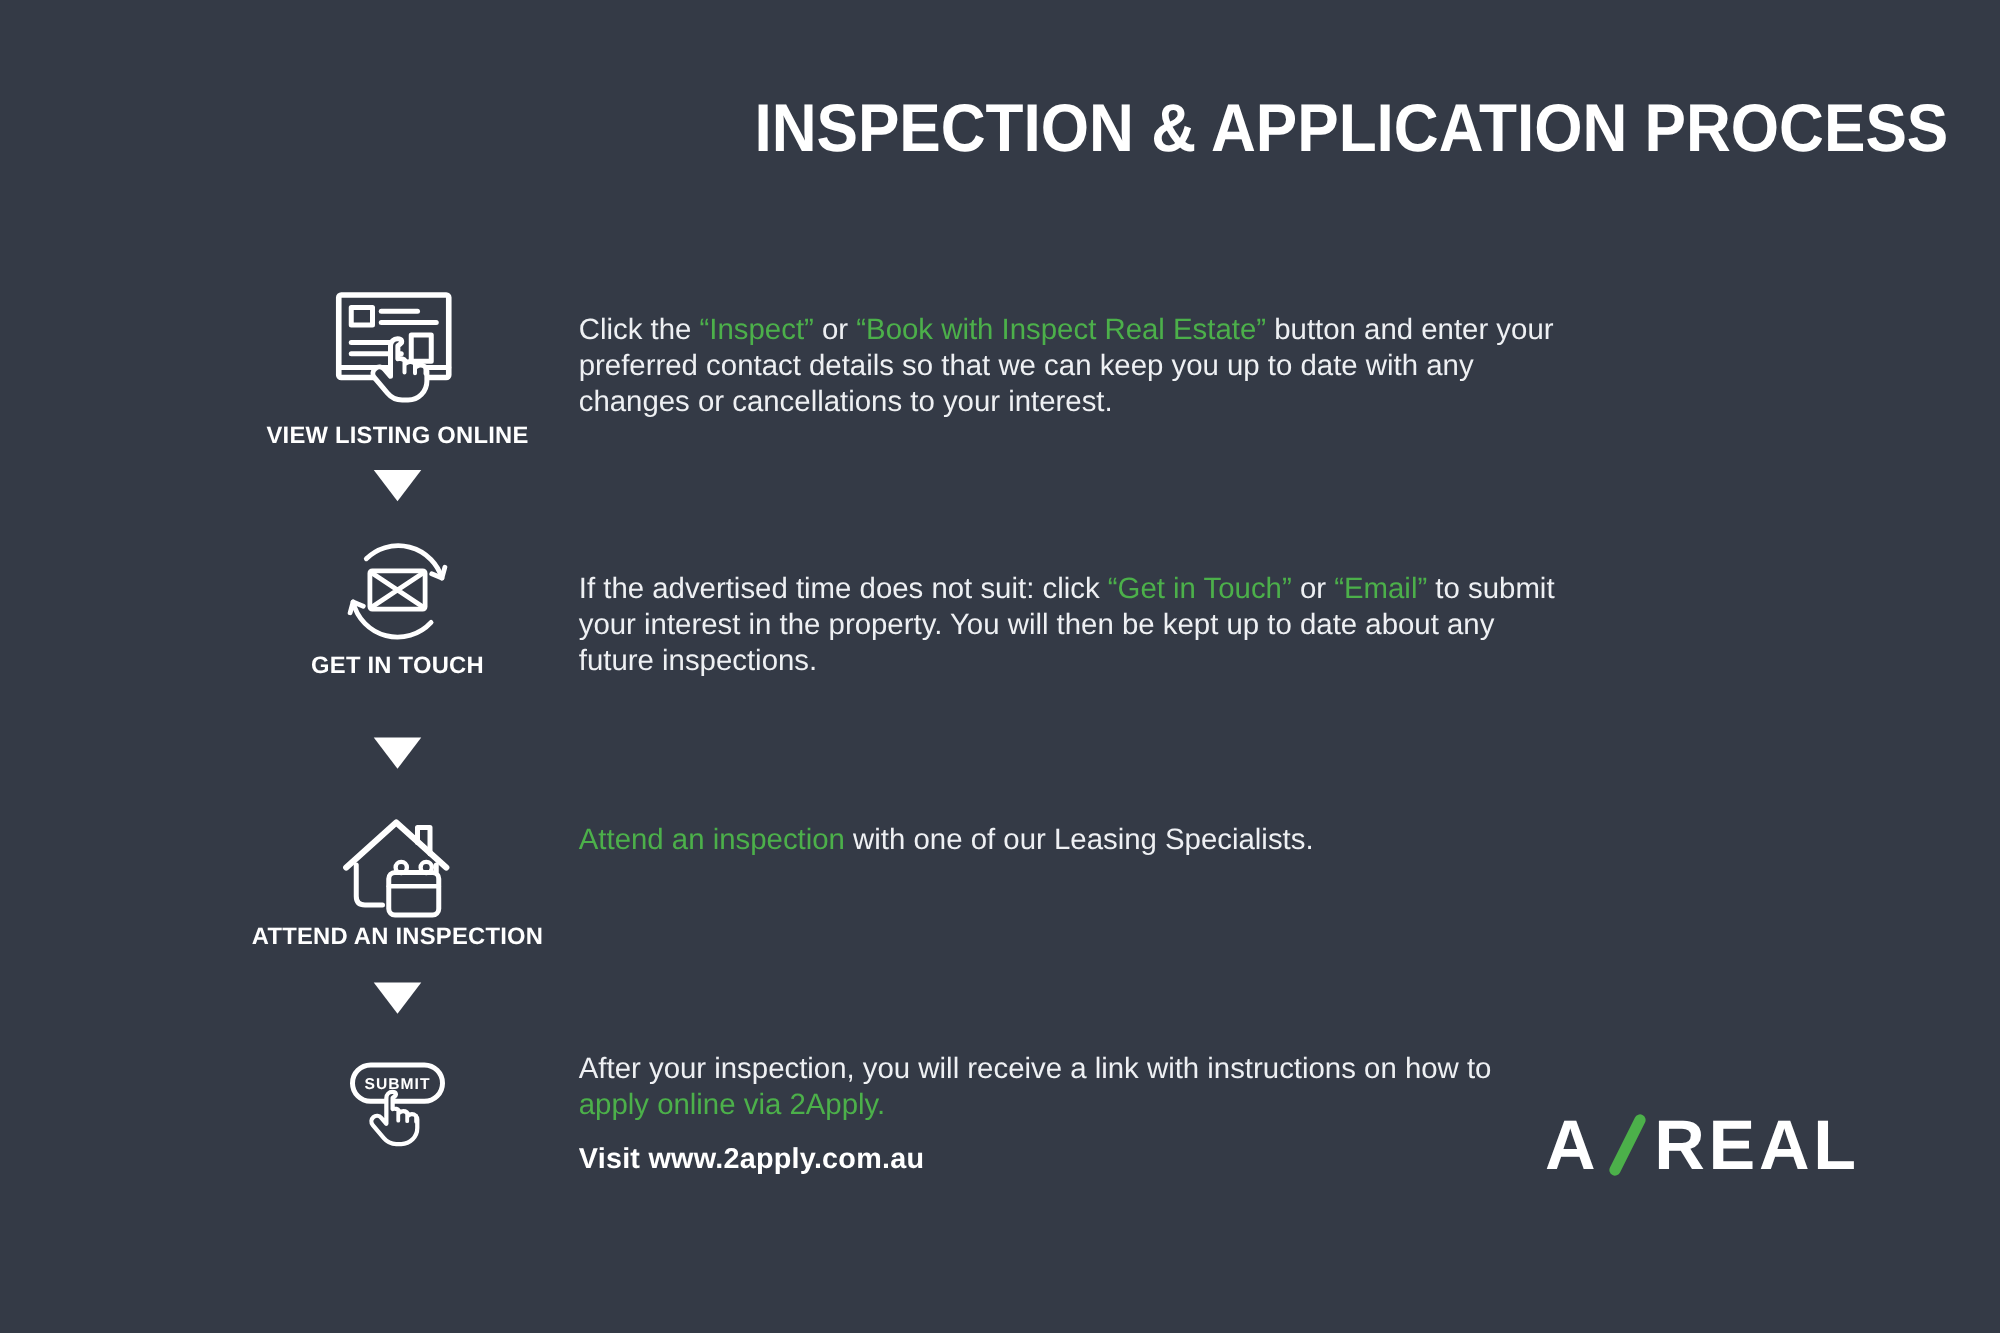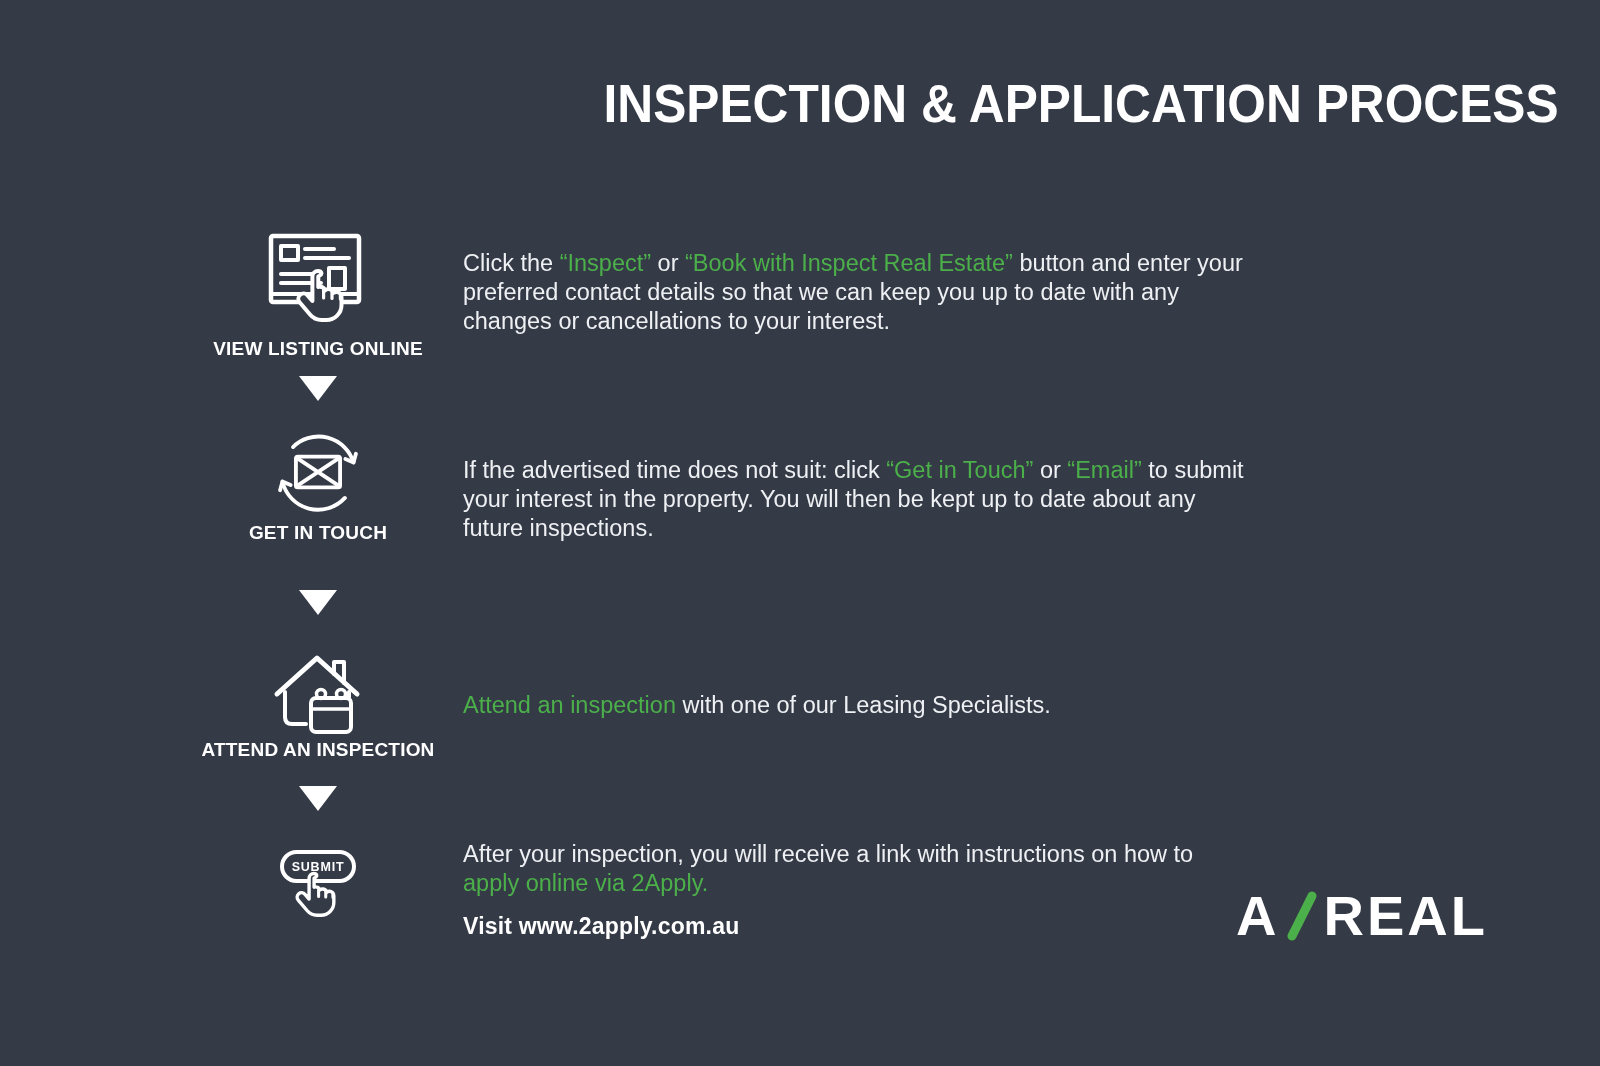--- a/index.html
+++ b/index.html
@@ -115,21 +115,21 @@
       <path class="icon-stroke" d="M70,32 V20 H80 V41" stroke-width="4"></path>
       <path class="icon-stroke" d="M21,50 V75 Q21,82 28,82 L42,82" stroke-width="4"></path>
       <path class="icon-stroke" d="M85,50 V55" stroke-width="4"></path>
       <rect class="icon-stroke" x="47" y="56" width="40" height="34" rx="5" stroke-width="4"></rect>
       <circle class="icon-stroke" cx="57" cy="52" r="4.5" stroke-width="3.5"></circle>
       <circle class="icon-stroke" cx="77" cy="52" r="4.5" stroke-width="3.5"></circle>
       <line class="icon-stroke" x1="47" y1="67" x2="87" y2="67" stroke-width="3.5"></line>
     </svg>
   </div>
   <div class="step-label" style="left:138px;top:739px;">ATTEND AN INSPECTION</div>
-  <div class="desc" style="top:691px;"><span class="seg-g">Attend an inspection</span><span> with one of our Leasing Specialists.</span></div>
+  <div class="desc" style="top:657px;"><span class="seg-g">Attend an inspection</span><span> with one of our Leasing Specialists.</span></div>
 
   <div class="flow-arrow" style="left:299px;top:786px;"></div>
 
   <div class="step-icon" style="left:268px;top:844px;">
     <svg width="100" height="94" viewBox="0 0 100 94">
       <rect class="icon-stroke" x="14" y="8" width="72" height="29" rx="14.5" stroke-width="4"></rect>
       <text class="submit-text" x="50" y="27" text-anchor="middle">SUBMIT</text>
       <g transform="translate(28,27) scale(0.85)">
         <path class="hand-fill" d="M21,3c-3.1,0-5.6,2.5-5.6,5.6V33l-4.8-5.6c-1.9-2.2-5.2-2.5-7.4-0.6c-2.2,1.9-2.5,5.2-0.6,7.4L13,46.5c2.9,3.5,7.2,5.5,11.7,5.5h4.8c8.3,0,15-6.7,15-15v-8c0-2.8-2.3-5.1-5.1-5.1c-1.2,0-2.3,0.4-3.1,1.1c-0.6-2.2-2.6-3.9-5-3.9c-1.3,0-2.4,0.5-3.3,1.2c-0.7-2.1-2.7-3.6-5-3.6c-0.6,0-1.2,0.1-1.7,0.3V8.6C26.6,5.5,24.1,3,21,3z"></path>
         <path class="icon-stroke" d="M26.6,22v8 M35,23.5v7 M43.4,25.5v5.5" stroke-width="3.6"></path>

